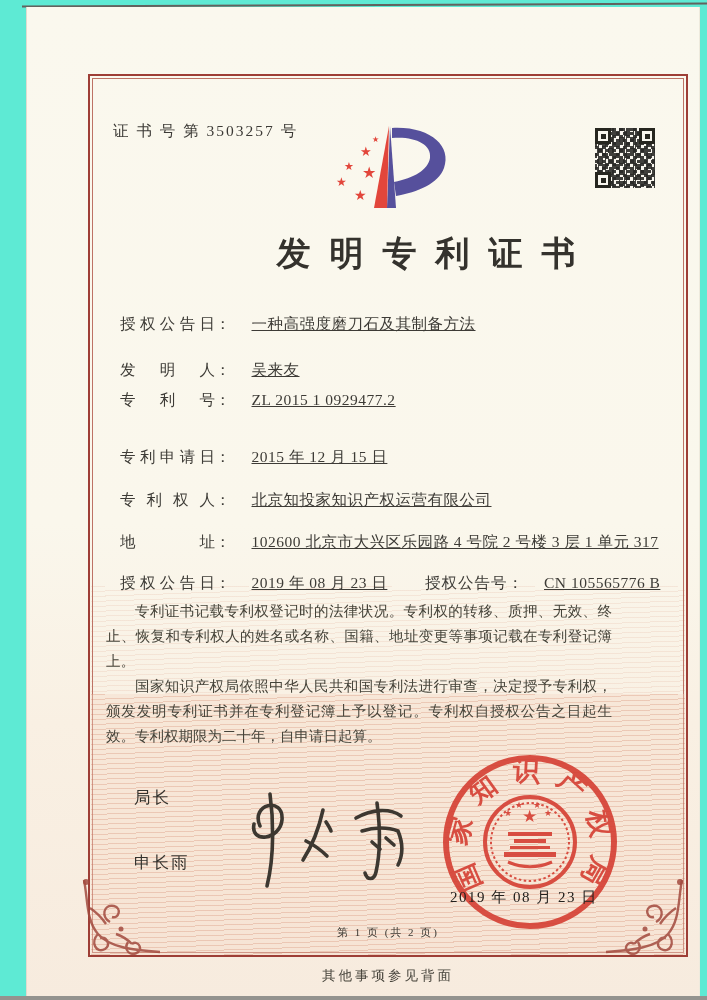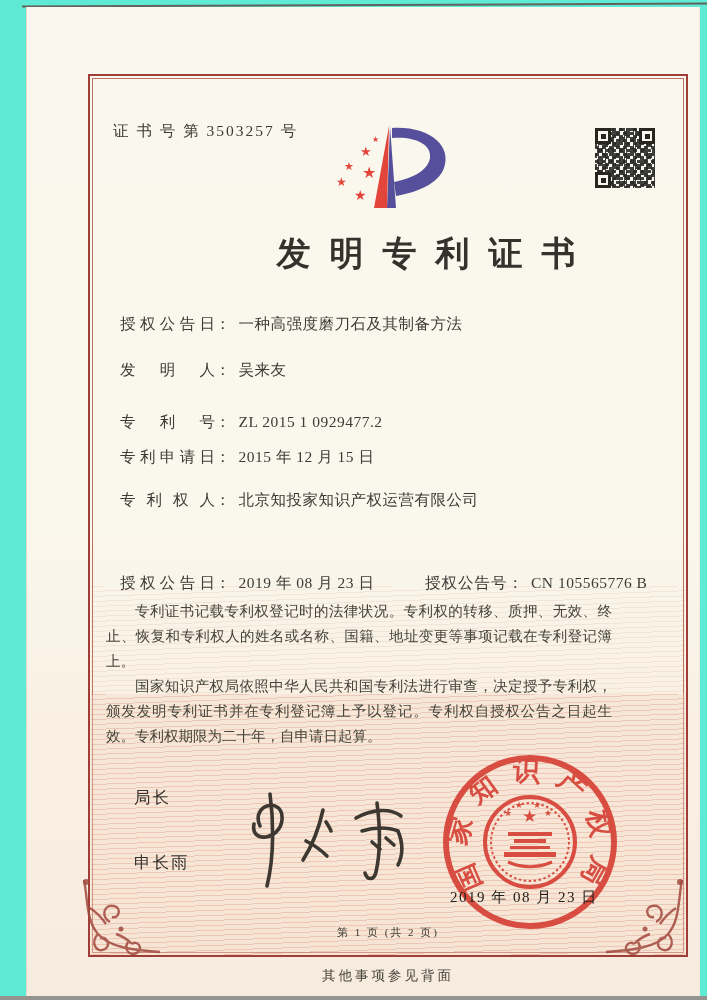--- a/index.html
+++ b/index.html
@@ -45,21 +45,21 @@
   .finder::after { content:""; position:absolute; left:2.5px; top:2.5px;
     width:5px; height:5px; background:#26261f; }
   .finder.tl { left:0; top:0; } .finder.tr { right:0; top:0; } .finder.bl { left:0; bottom:0; }
   .title { position:absolute; left:88px; top:231px; width:676px; text-align:center;
     font-size:34px; font-weight:bold; color:#34322d; letter-spacing:19px;
     text-indent:19px; }
   .field { position:absolute; left:120px; font-size:15.5px; color:#3d3b36;
     white-space:nowrap; }
   .field .lbl { display:inline-block; width:95px; text-align:justify;
     text-align-last:justify; }
-  .field .val { margin-left:8px; letter-spacing:0.5px; }
+  .field .val { margin-left:21px; letter-spacing:0.5px;text-decoration:underline; }
   .grant-no { position:absolute; left:305px; top:0; }
   .grant-no .lbl2 { letter-spacing:1px; }
   .body-text { position:absolute; left:106px; top:599px; width:506px;
     font-size:14.5px; line-height:25px; color:#454339; text-align:justify; }
   .body-text p { text-indent:2em; }
   .signer { position:absolute; left:134px; font-size:16.5px; color:#34322d;
     letter-spacing:2px; }
   .signer-title { top:787px; } .signer-name { top:852px;font-family:Liberation Serif, serif; }
   .signature { position:absolute; left:222px; top:786px; }
   .seal { position:absolute; left:438px; top:750px; }
@@ -109,28 +109,31 @@
   </div>
 
   <div class="title">发明专利证书</div>
 
   <div class="field" style="top:314px">
     <span class="lbl">授权公告日</span><span>：</span><span class="val">一种高强度磨刀石及其制备方法</span>
   </div>
   <div class="field" style="top:360px">
     <span class="lbl">发明人</span><span>：</span><span class="val">吴来友</span>
   </div>
-  <div class="field" style="top:412px">
+  <div class="field" style="top:390px">
     <span class="lbl">专利号</span><span>：</span><span class="val">ZL 2015 1 0929477.2</span>
   </div>
   <div class="field" style="top:447px">
     <span class="lbl">专利申请日</span><span>：</span><span class="val">2015 年 12 月 15 日</span>
   </div>
   <div class="field" style="top:490px">
     <span class="lbl">专利权人</span><span>：</span><span class="val">北京知投家知识产权运营有限公司</span>
+  </div>
+  <div class="field" style="top:532px">
+    <span class="lbl">地址</span><span>：</span><span class="val">102600 北京市大兴区乐园路 4 号院 2 号楼 3 层 1 单元 317</span>
   </div>
   <div class="field" style="top:573px">
     <span class="lbl">授权公告日</span><span>：</span><span class="val">2019 年 08 月 23 日</span>
     <span class="grant-no">
       <span class="lbl2">授权公告号</span><span>：</span><span class="val">CN 105565776 B</span>
     </span>
   </div>
 
   <div class="body-text">
     <p>专利证书记载专利权登记时的法律状况。专利权的转移、质押、无效、终止、恢复和专利权人的姓名或名称、国籍、地址变更等事项记载在专利登记簿上。</p>

